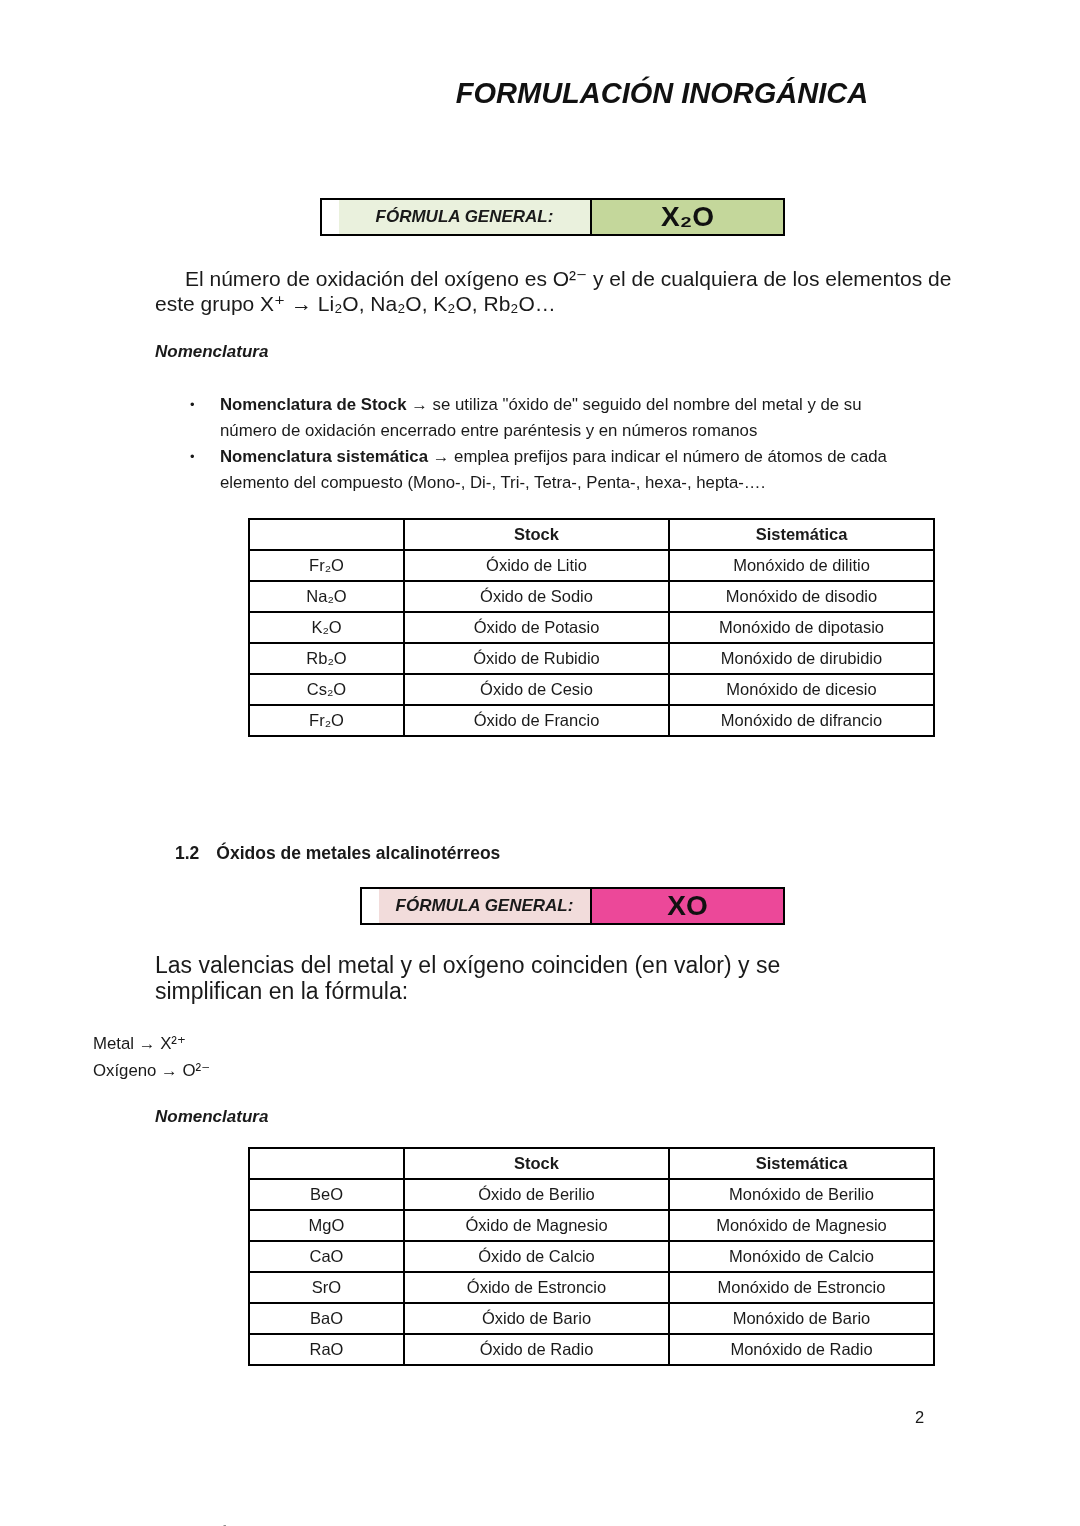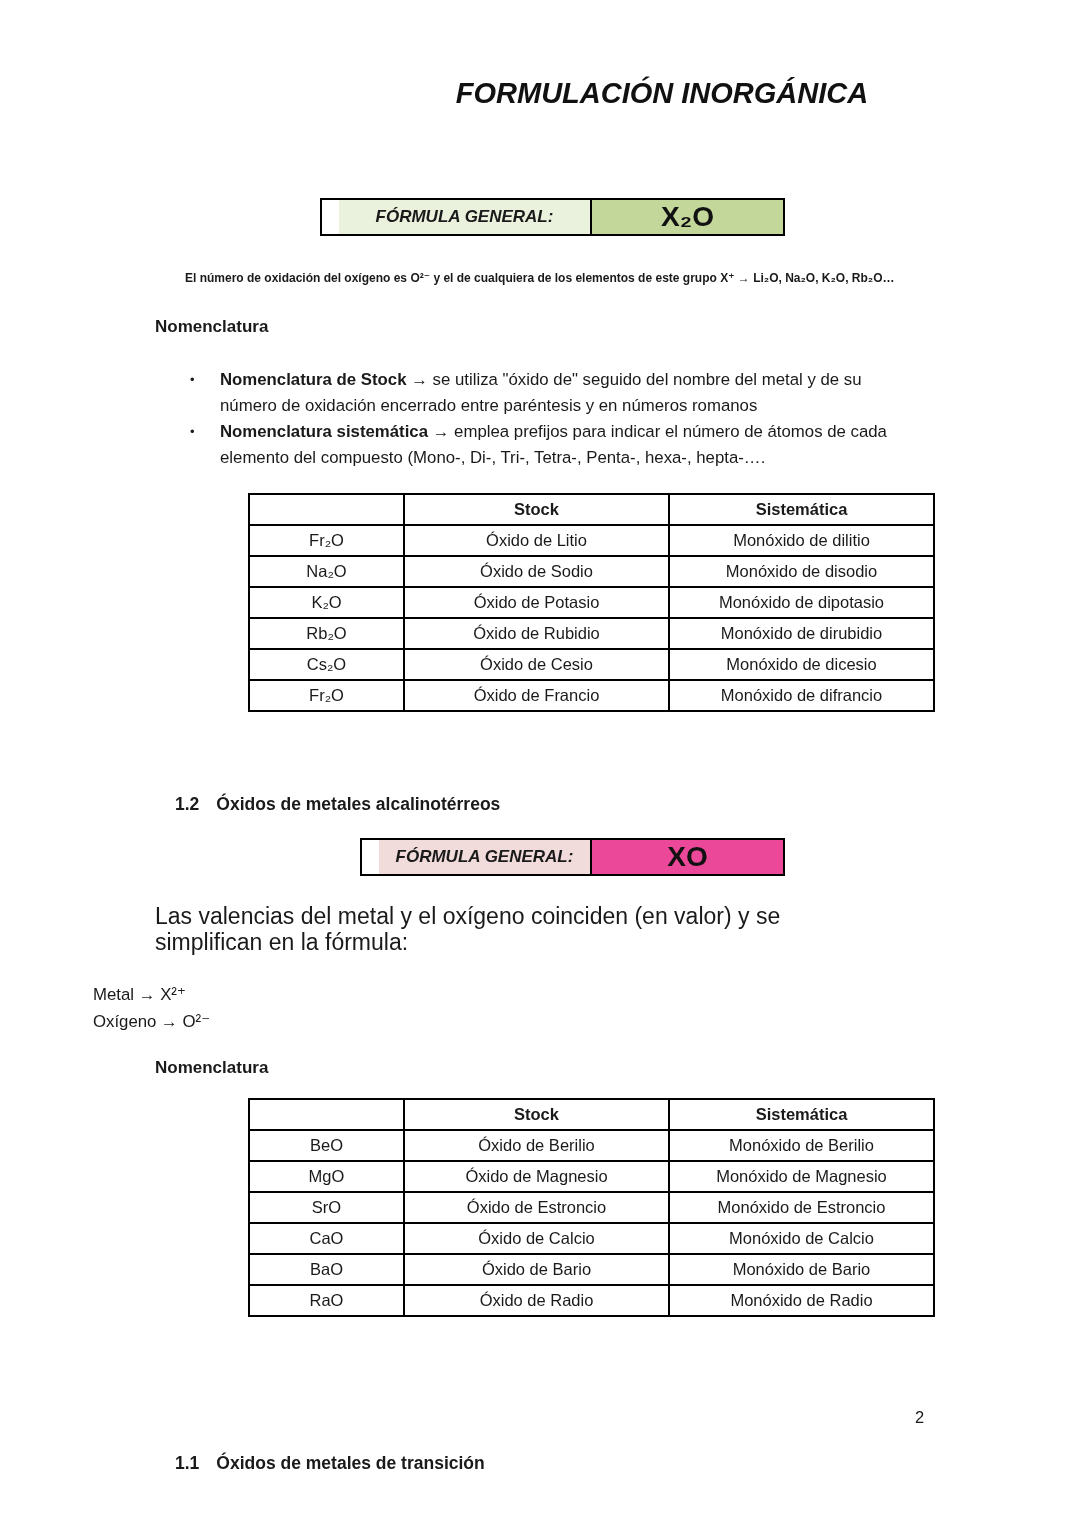--- a/index.html
+++ b/index.html
@@ -42,30 +42,30 @@
   .fb-value {
     flex: 1;
     display: flex; align-items: center; justify-content: center;
     font-weight: bold; font-size: 28px; color: #111;
   }
   .fb-green .fb-value { background: #C4D79B; }
   .fb-pink  .fb-value { background: #ec4899; }
   
   .para {
     margin: 30px 104px 0 155px;
-    font-size: 12px;
+    font-size: 21px;
     line-height: 25px;
-    font-weight: bold;
   }
   .indent { text-indent: 30px; }
   .nomenclatura {
     margin: 24px 0 0 155px;
     font-size: 17px;
     line-height: 24px;
     font-weight: bold;
+    font-style: italic;
   }
   .bullets {
     list-style: none;
     margin: 28px 190px 0 190px;
     padding: 0;
     font-size: 16.8px;
     line-height: 26px;
   }
   .bullets li { display: flex; }
   .bullet-marker { width: 30px; flex: 0 0 30px; font-size: 13px; }
@@ -94,21 +94,21 @@
   .col-stock { width: 265px; }
   .col-sist { width: 265px; }
   
   .sec-heading {
     margin: 80px 0 0 175px;
     font-size: 17.5px;
     line-height: 24px;
     font-weight: bold;
   }
   .sec-heading-2 { margin-top: 134px; }
-  .sec-num { display: inline-block; margin-right: 17px; }
+  .sec-num { display: inline-block; margin-right: 17px; margin-top: 24px; }
   .lines { margin: 26px 0 0 93px; font-size: 16.8px; line-height: 27px; }
   .intro2 { margin: 27px 196px 0 155px; font-size: 23px; line-height: 26px; }
   .page-number {
     position: absolute;
     left: 915px;
     top: 1408px;
     font-size: 16.5px;
   }
 </style>
 </head>
@@ -215,30 +215,30 @@
       <td>BeO</td>
       <td>Óxido de Berilio</td>
       <td>Monóxido de Berilio</td>
     </tr>
     <tr>
       <td>MgO</td>
       <td>Óxido de Magnesio</td>
       <td>Monóxido de Magnesio</td>
     </tr>
     <tr>
+      <td>CaO</td>
+      <td>Óxido de Calcio</td>
+      <td>Monóxido de Calcio</td>
+    </tr>
+    <tr>
       <td>SrO</td>
       <td>Óxido de Estroncio</td>
       <td>Monóxido de Estroncio</td>
     </tr>
     <tr>
-      <td>CaO</td>
-      <td>Óxido de Calcio</td>
-      <td>Monóxido de Calcio</td>
-    </tr>
-    <tr>
       <td>BaO</td>
       <td>Óxido de Bario</td>
       <td>Monóxido de Bario</td>
     </tr>
     <tr>
       <td>RaO</td>
       <td>Óxido de Radio</td>
       <td>Monóxido de Radio</td>
     </tr>
   </tbody>

